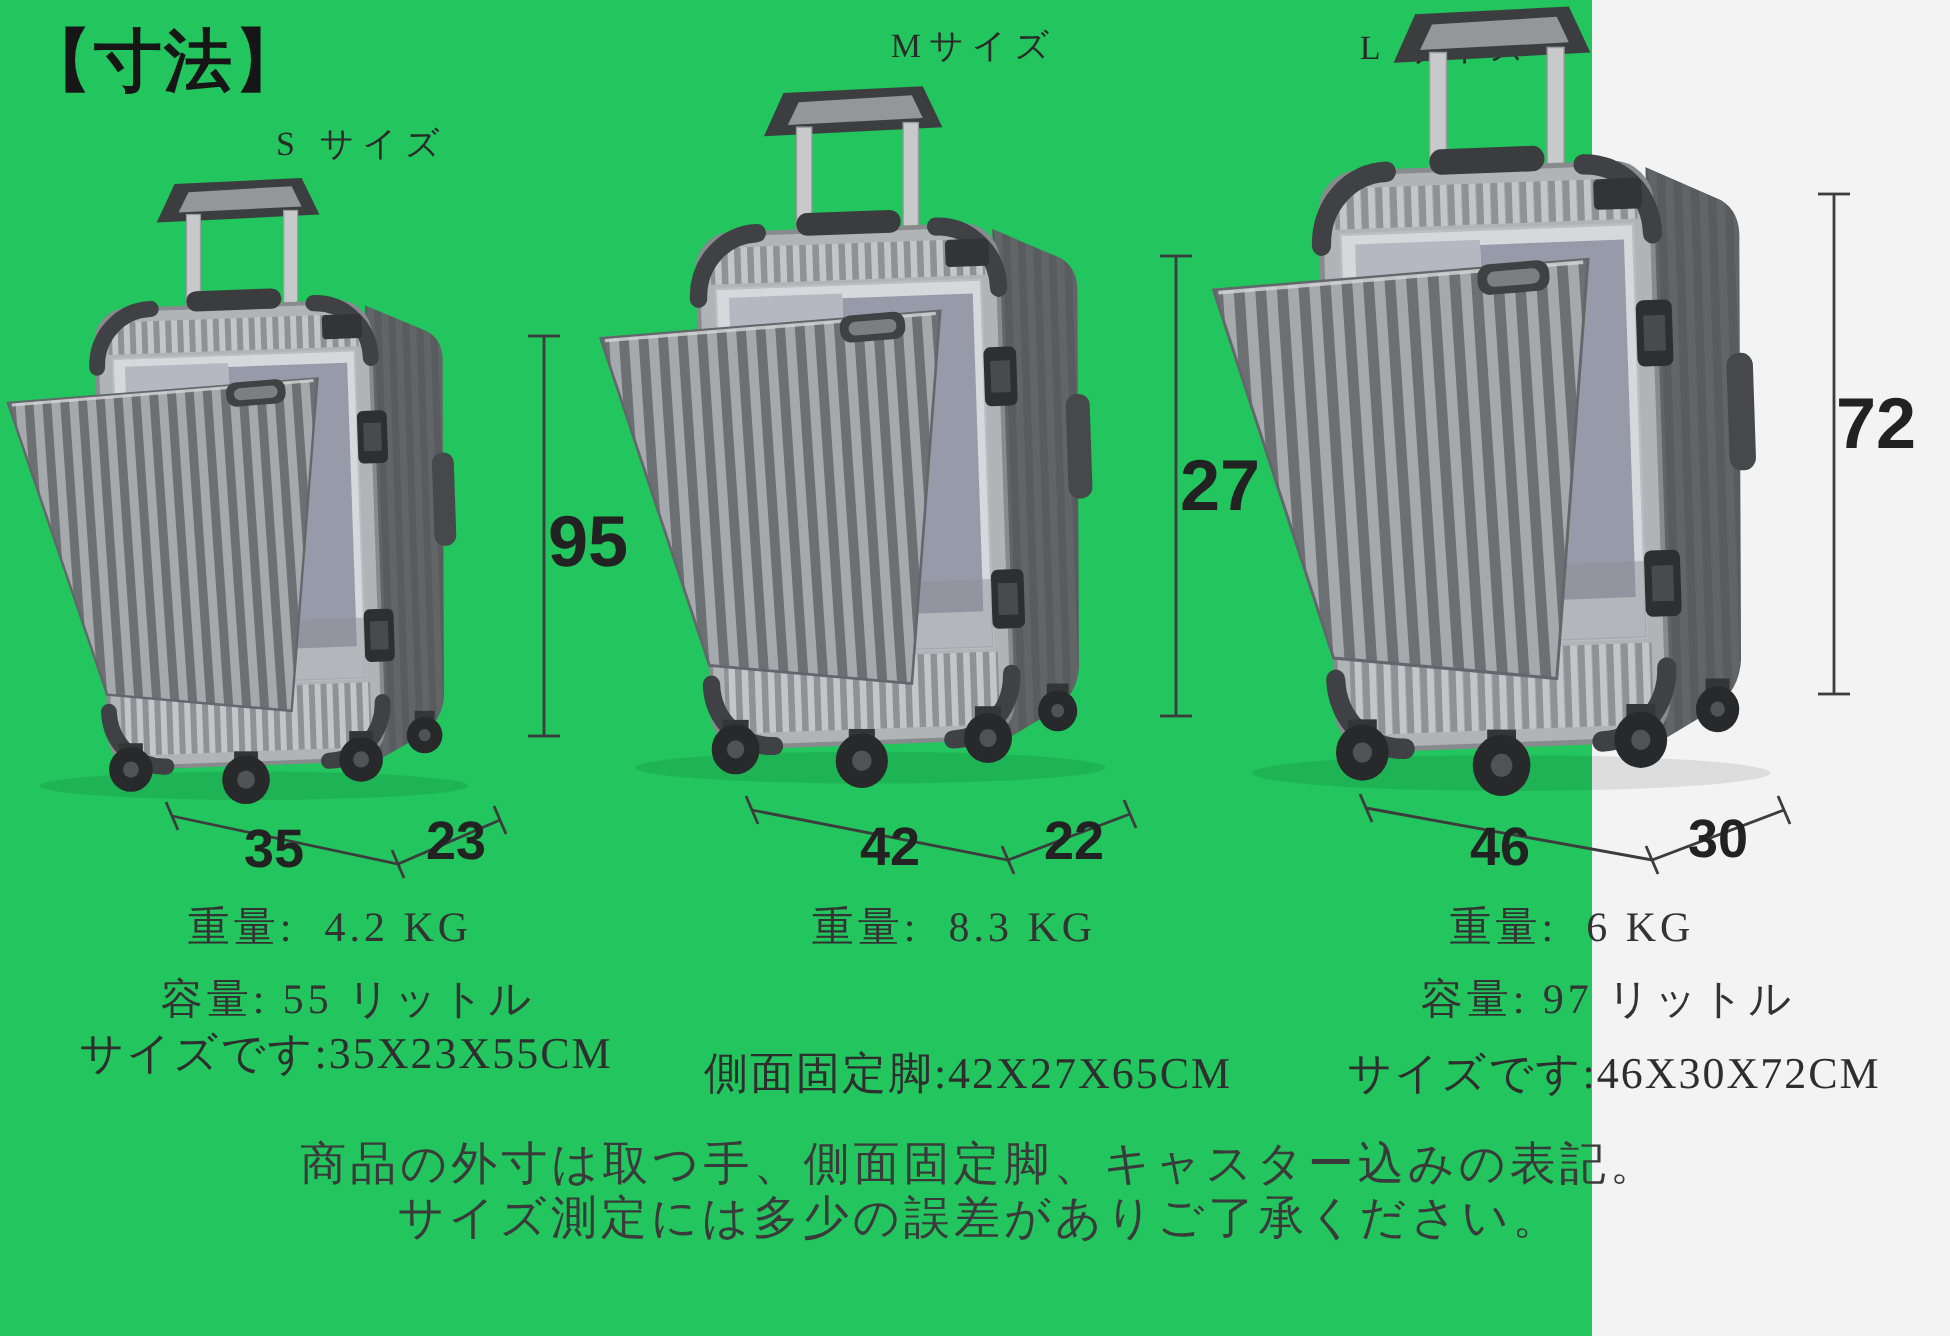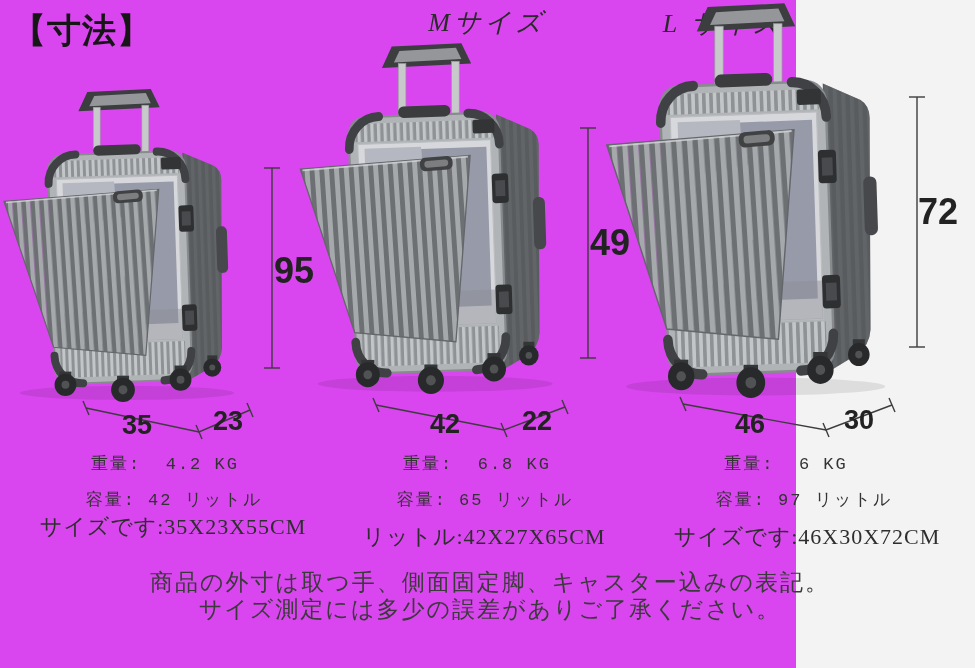--- a/index.html
+++ b/index.html
@@ -1,28 +1,28 @@
 <!DOCTYPE html>
 <html><head>
 <meta charset="utf-8">
 <style>
   html,body{margin:0;padding:0;}
   body{width:975px;height:668px;overflow:hidden;background:#f3f3f4;
        font-family:"Liberation Serif","DejaVu Serif",serif;color:#1e1e1e;}
-  .canvas{position:relative;width:796px;height:668px;background:#d946ef;}
+  .canvas{position:relative;width:796px;height:668px;background:#22c55e;}
   .lbl{position:absolute;transform:translate(-50%,-50%);white-space:pre;line-height:1;}
   .title{position:absolute;left:12px;top:8px;transform:none;
          font-size:34px;font-weight:800;letter-spacing:1px;color:#161616;
          font-family:"Liberation Serif","DejaVu Serif",serif;}
-  .size-name{font-size:26px;letter-spacing:4px;color:#2a2a2a;font-style:italic;}
+  .size-name{font-size:17px;letter-spacing:4px;color:#2a2a2a;}
   .dim-num{font-family:"Liberation Sans","DejaVu Sans",sans-serif;
            font-weight:700;color:#222;}
   .dim-h{font-size:36px;}
   .dim-wd{font-size:27px;}
-  .spec{font-size:17px;letter-spacing:2px;color:#333;font-family:Liberation Mono, monospace;}
+  .spec{font-size:21px;letter-spacing:2px;color:#333;}
   .spec-size{font-size:22px;letter-spacing:1px;color:#2e2e2e;}
   .note{font-size:23px;letter-spacing:2px;color:#3a3a3a;}
   .case{position:absolute;}
   .case svg{display:block;width:100%;height:100%;}
   .case-s{left:0px;top:88px;width:248px;height:314px;}
   .case-m{left:296px;top:42px;width:272px;height:352px;}
   .case-l{left:602px;top:2px;width:300px;height:396px;}
   .overlay{position:absolute;left:0;top:0;width:975px;height:668px;pointer-events:none;}
 </style>
 </head>
@@ -100,20 +100,21 @@
             <rect x="114" y="101" width="30" height="12" rx="5" fill="#3f4143"></rect>
             <rect x="118" y="104" width="22" height="6" rx="3" fill="#7c7e80"></rect>
           </g>
         </g>
       </g>
     </defs>
   </svg>
 
   <div class="title">【寸法】</div>
 
+  <div class="lbl size-name" style="left:181px;top:72px;">S サイズ</div>
   <div class="lbl size-name" style="left:487px;top:23px;">Mサイズ</div>
   <div class="lbl size-name" style="left:723px;top:24px;">L サイズ</div>
 
   <div class="case case-s">
     <svg viewBox="0 0 250 310" preserveAspectRatio="none">
         <use href="#suitcase-sym"></use>
       </svg>
   </div>
   <div class="case case-m">
     <svg viewBox="0 0 250 310" preserveAspectRatio="none">
@@ -158,38 +159,37 @@
       <g>
         <polyline points="683,404 826,430 892,405"></polyline>
         <line x1="680" y1="397" x2="686" y2="411"></line>
         <line x1="823" y1="423" x2="829" y2="437"></line>
         <line x1="889" y1="398" x2="895" y2="412"></line>
       </g>
     </g>
   </svg>
 
   <div class="lbl dim-num dim-h" style="left:294px;top:271px;">95</div>
-  <div class="lbl dim-num dim-h" style="left:610px;top:243px;">49</div>
+  <div class="lbl dim-num dim-h" style="left:610px;top:243px;">27</div>
   <div class="lbl dim-num dim-h" style="left:938px;top:212px;">72</div>
 
   <div class="lbl dim-num dim-wd" style="left:137px;top:425px;text-align:right;">35</div>
   <div class="lbl dim-num dim-wd" style="left:228px;top:421px;">23</div>
   <div class="lbl dim-num dim-wd" style="left:445px;top:424px;">42</div>
   <div class="lbl dim-num dim-wd" style="left:537px;top:421px;">22</div>
   <div class="lbl dim-num dim-wd" style="left:750px;top:424px;">46</div>
   <div class="lbl dim-num dim-wd" style="left:859px;top:420px;">30</div>
 
   <div class="lbl spec" style="left:165px;top:464px;">重量:  4.2 KG</div>
-  <div class="lbl spec" style="left:477px;top:464px;">重量:  6.8 KG</div>
+  <div class="lbl spec" style="left:477px;top:464px;">重量:  8.3 KG</div>
   <div class="lbl spec" style="left:786px;top:464px;">重量:  6 KG</div>
 
-  <div class="lbl spec" style="left:174px;top:500px;">容量: 42 リットル</div>
-  <div class="lbl spec" style="left:485px;top:500px;">容量: 65 リットル</div>
+  <div class="lbl spec" style="left:174px;top:500px;">容量: 55 リットル</div>
   <div class="lbl spec" style="left:804px;top:500px;">容量: 97 リットル</div>
 
   <div class="lbl spec-size" style="left:173px;top:527px;">サイズです:35X23X55CM</div>
-  <div class="lbl spec-size" style="left:484px;top:537px;">リットル:42X27X65CM</div>
+  <div class="lbl spec-size" style="left:484px;top:537px;">側面固定脚:42X27X65CM</div>
   <div class="lbl spec-size" style="left:807px;top:537px;">サイズです:46X30X72CM</div>
 
   <div class="lbl note" style="left:490px;top:609px;">サイズ測定には多少の誤差がありご了承ください。</div>
   <div class="lbl note" style="left:490px;top:582px;">商品の外寸は取つ手、側面固定脚、キャスター込みの表記。</div>
 
 </div>
 
 </body></html>

